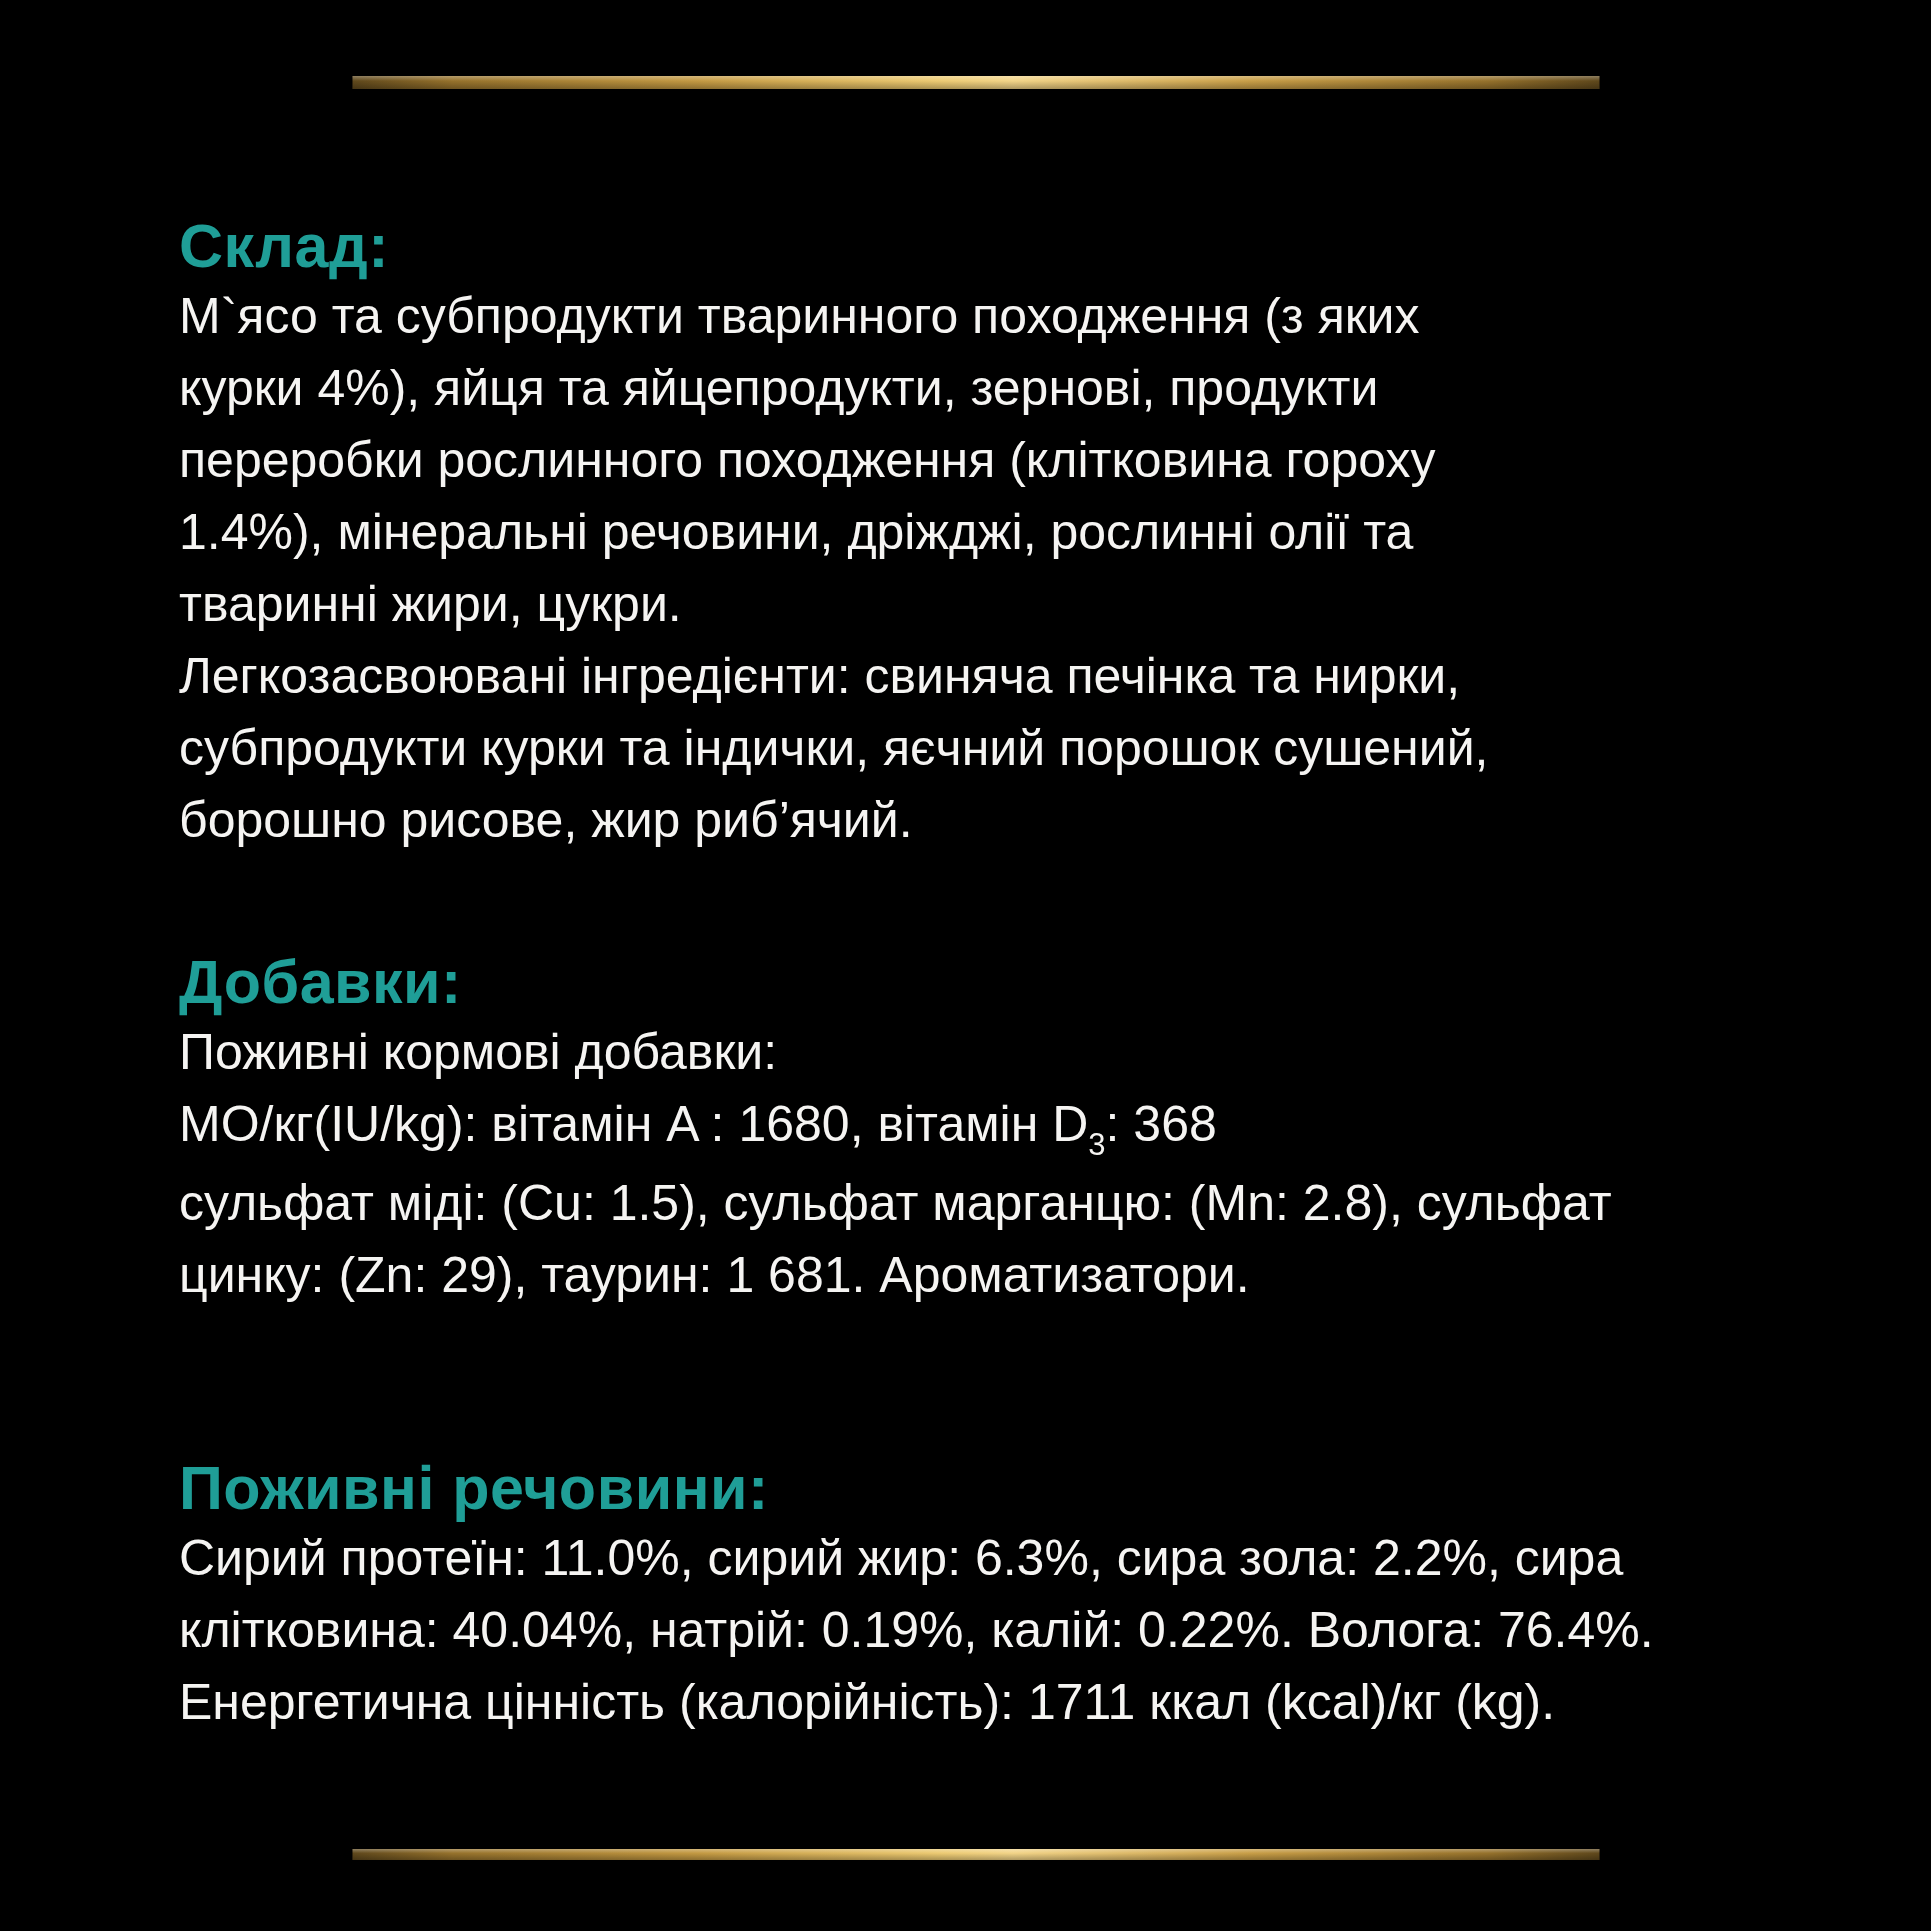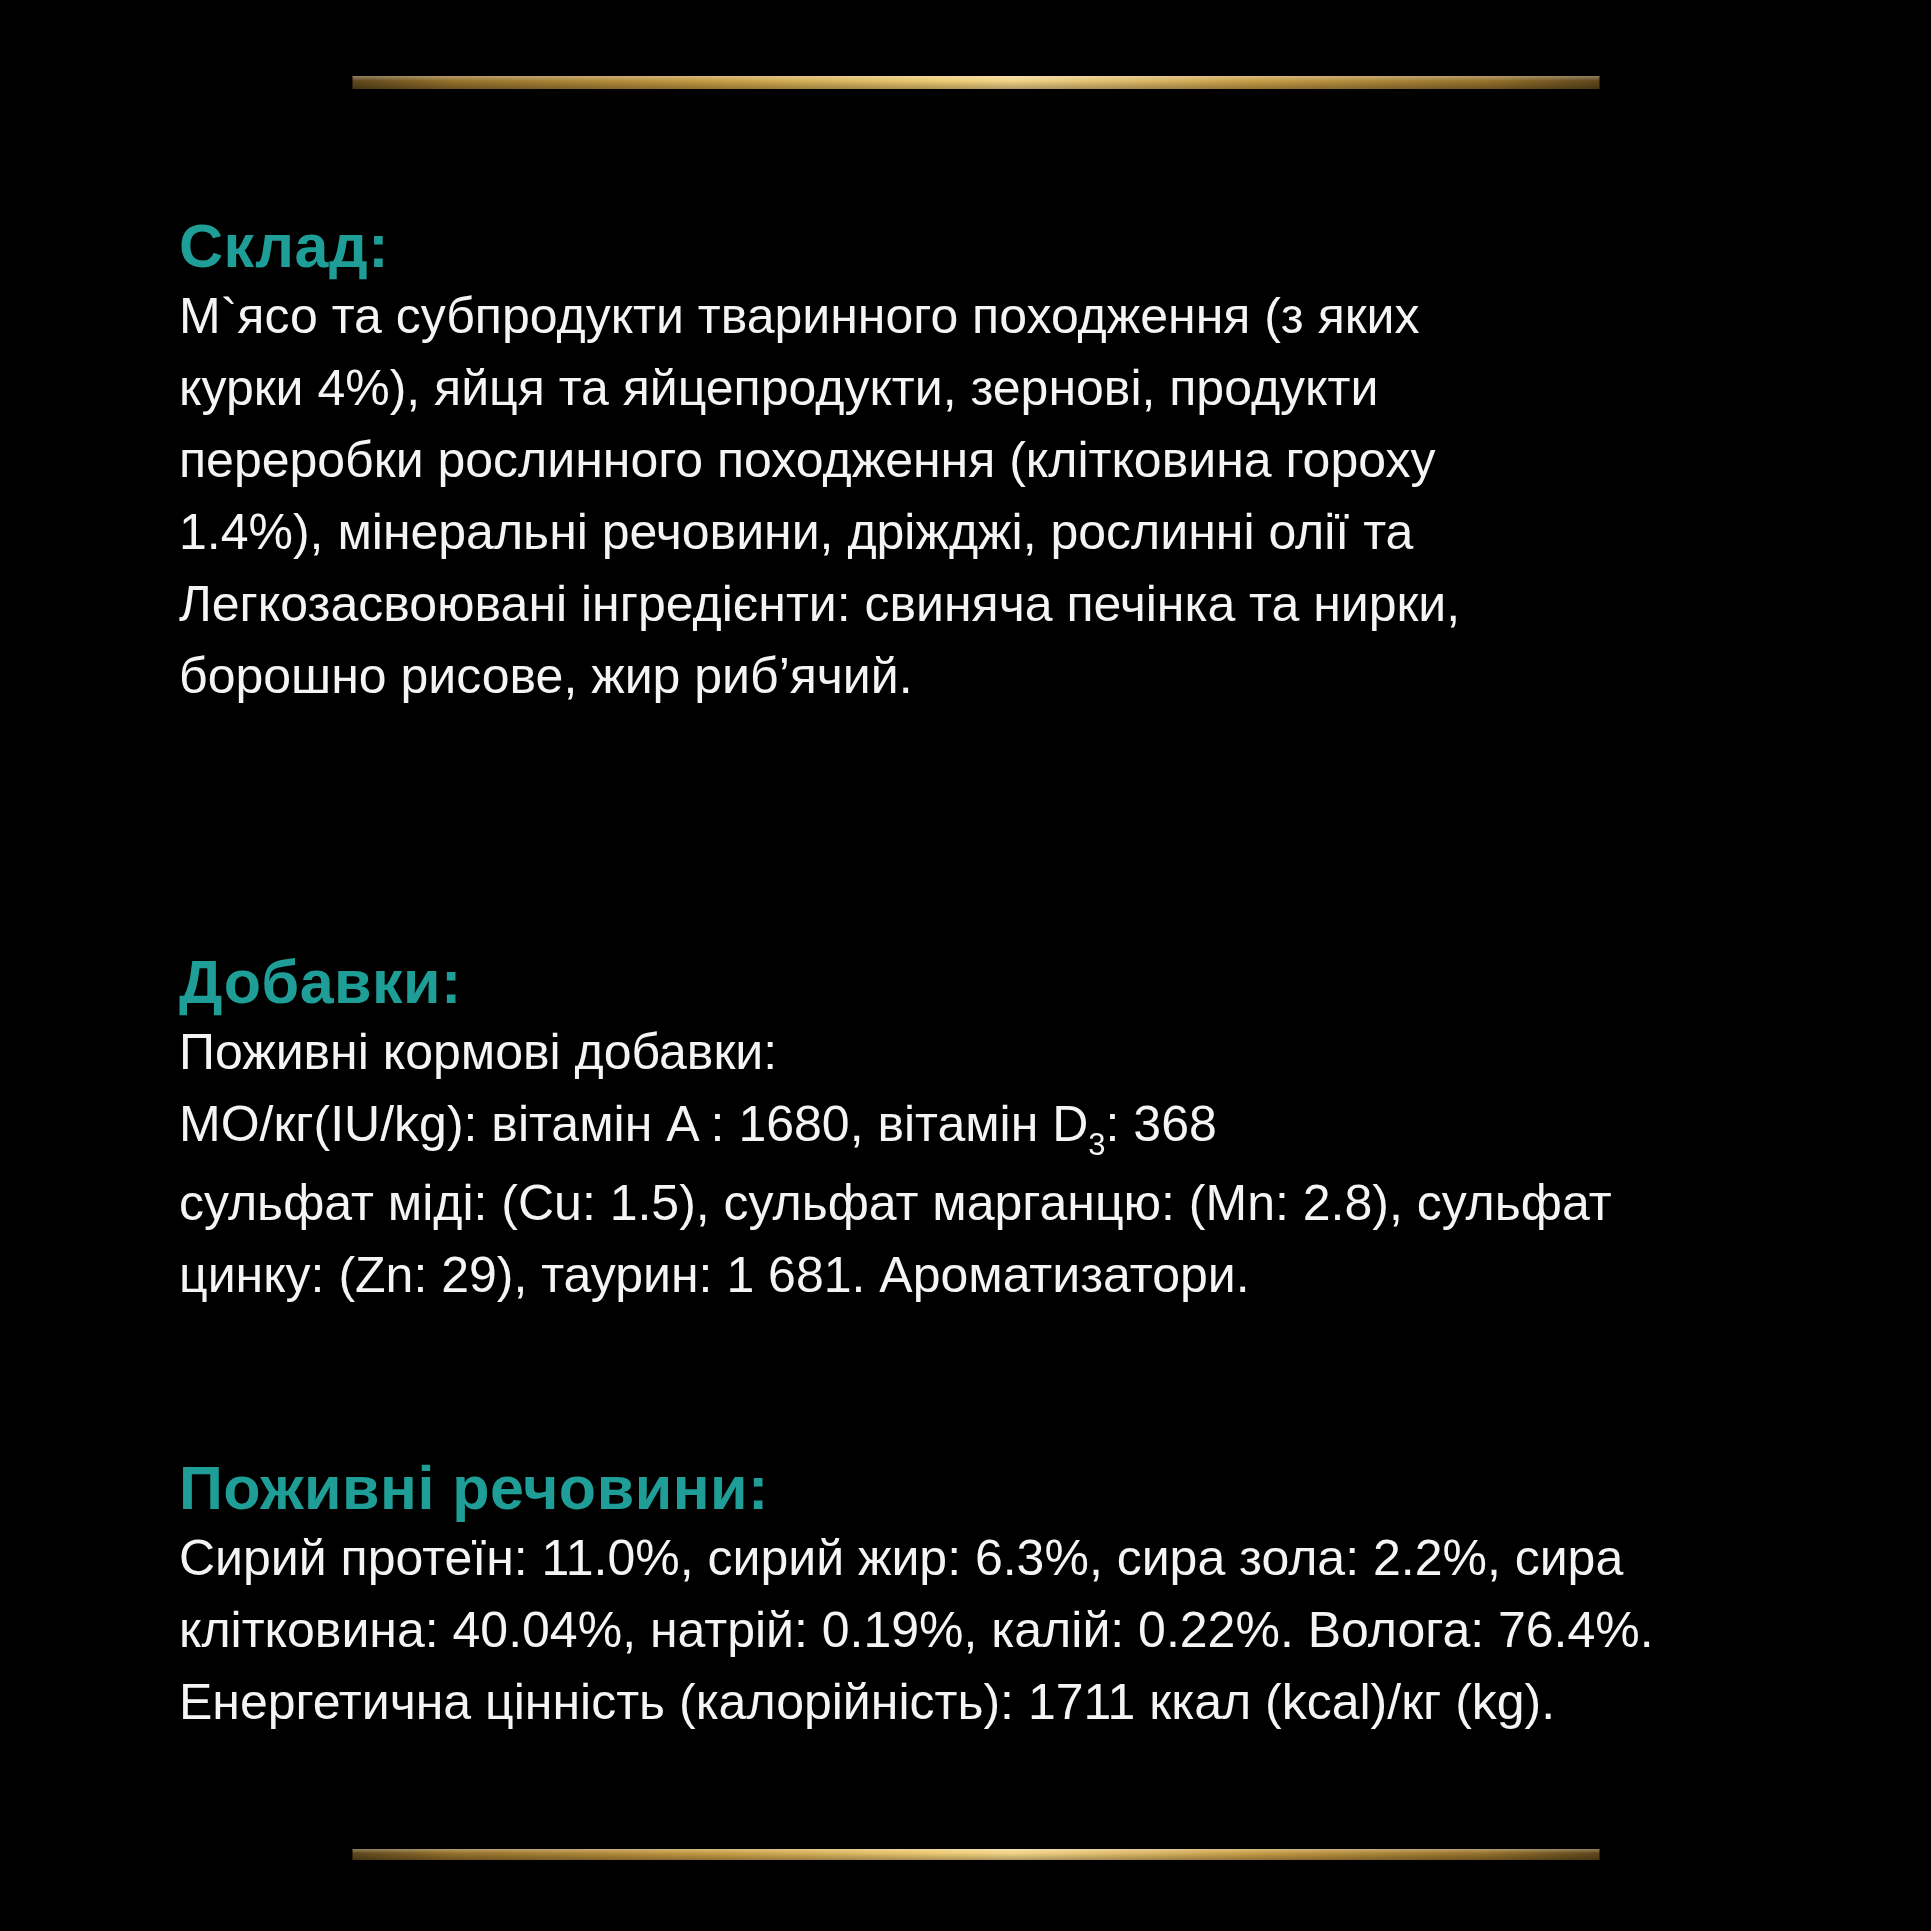--- a/index.html
+++ b/index.html
@@ -69,21 +69,23 @@
 
   <div class="gold-bar top"></div>
 
   <section class="sec" id="sec-composition">
     <h2>Склад:</h2>
     <div class="body">
       <div class="line">М`ясо та субпродукти тваринного походження (з яких</div>
       <div class="line">курки 4%), яйця та яйцепродукти, зернові, продукти</div>
       <div class="line">переробки рослинного походження (клітковина гороху</div>
       <div class="line">1.4%), мінеральні речовини, дріжджі, рослинні олії та</div>
+      <div class="line">тваринні жири, цукри.</div>
       <div class="line">Легкозасвоювані інгредієнти: свиняча печінка та нирки,</div>
+      <div class="line">субпродукти курки та індички, яєчний порошок сушений,</div>
       <div class="line">борошно рисове, жир риб’ячий.</div>
     </div>
   </section>
 
   <section class="sec" id="sec-additives">
     <h2>Добавки:</h2>
     <div class="body">
       <div class="line">Поживні кормові добавки:</div>
       <div class="line"><span>МО/кг(IU/kg): вітамін A : 1680, вітамін D</span><span class="sub">3</span><span>: 368</span></div>
       <div class="line">сульфат міді: (Cu: 1.5), сульфат марганцю: (Mn: 2.8), сульфат</div>

